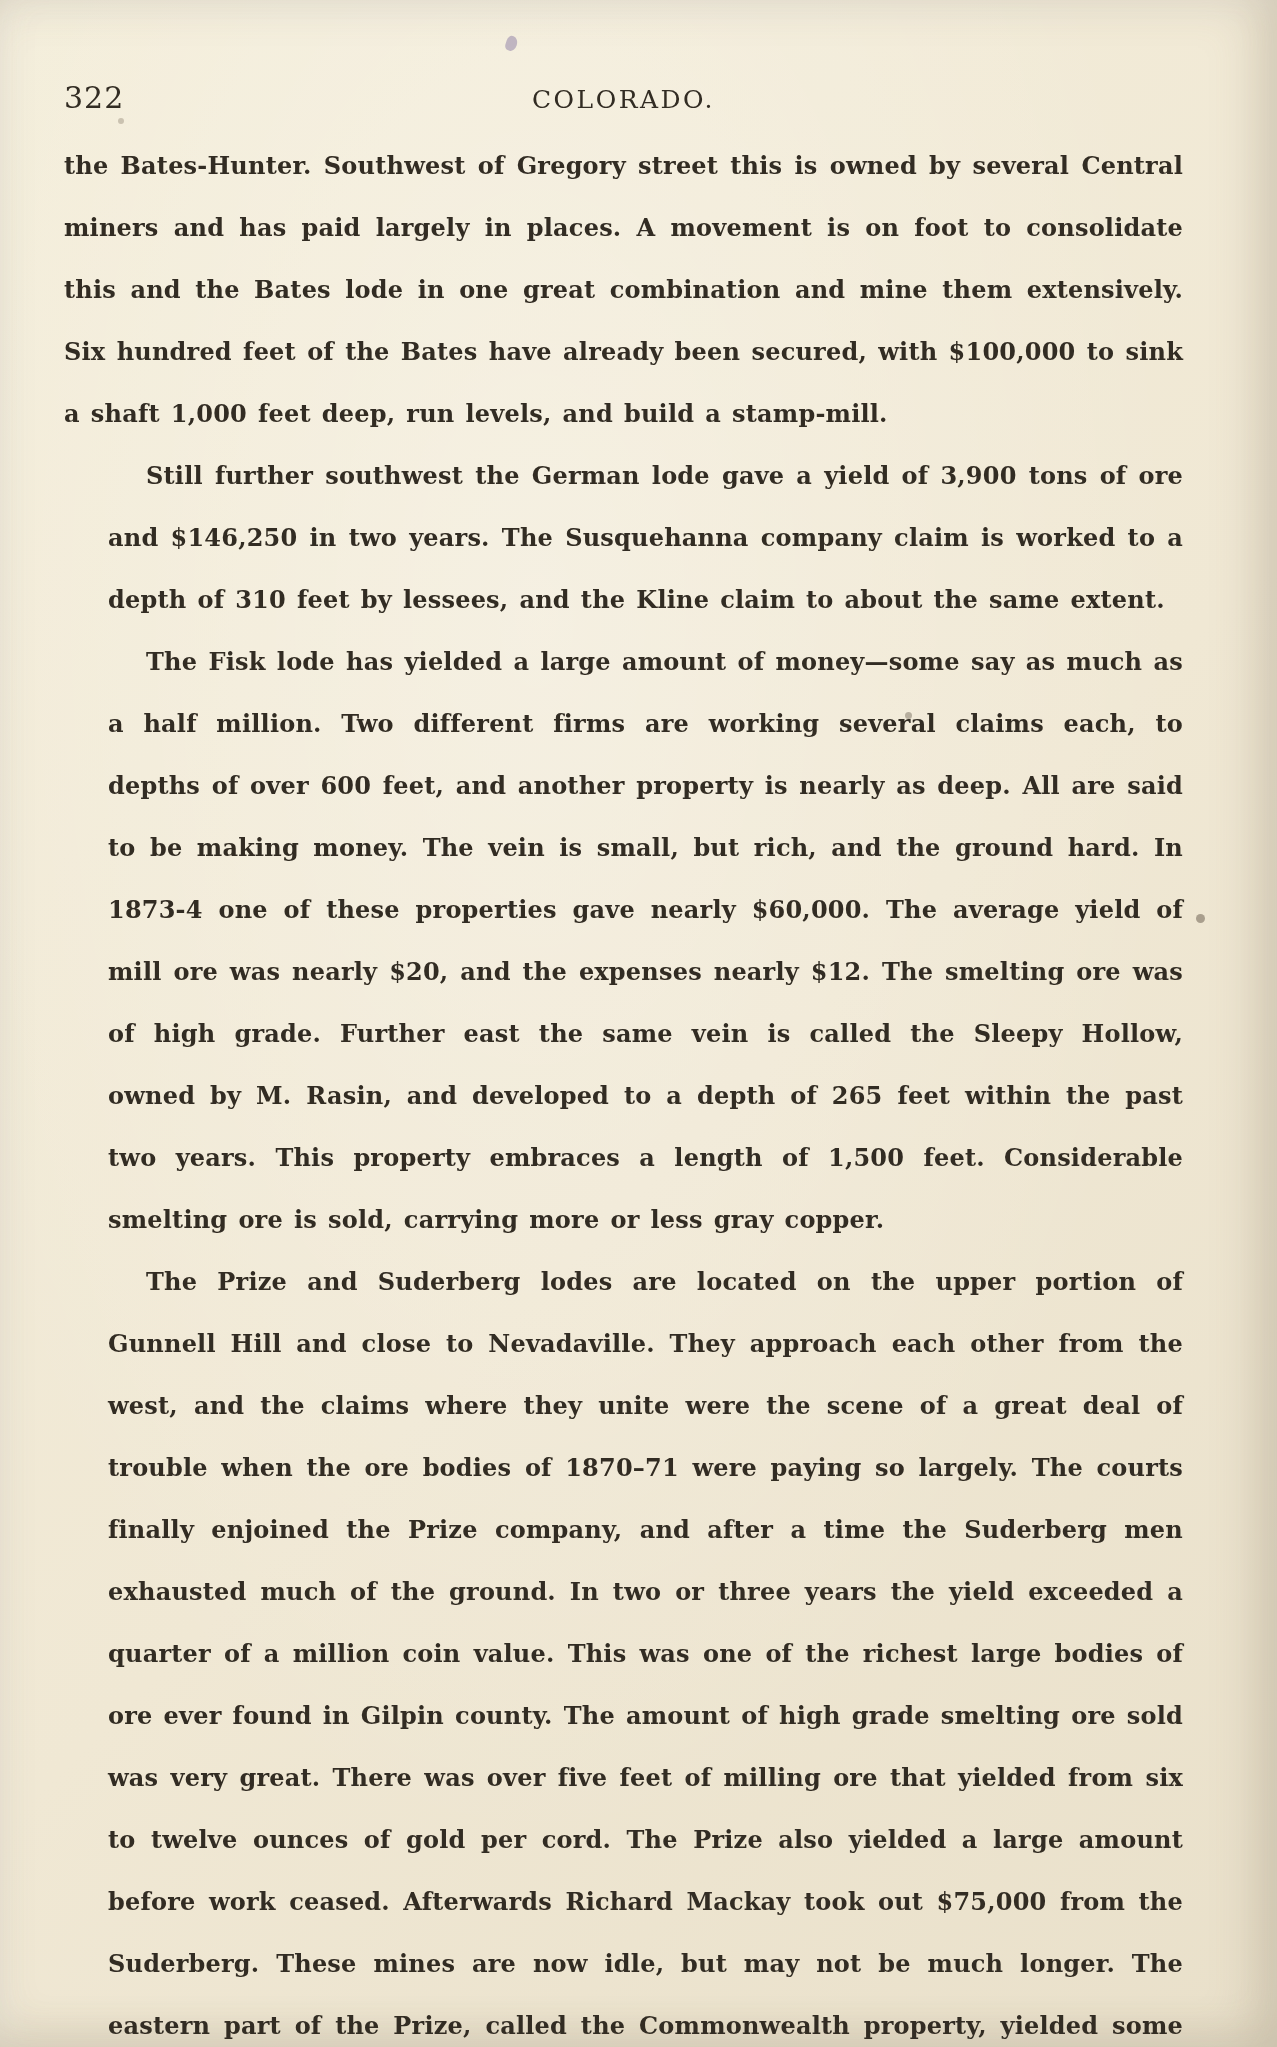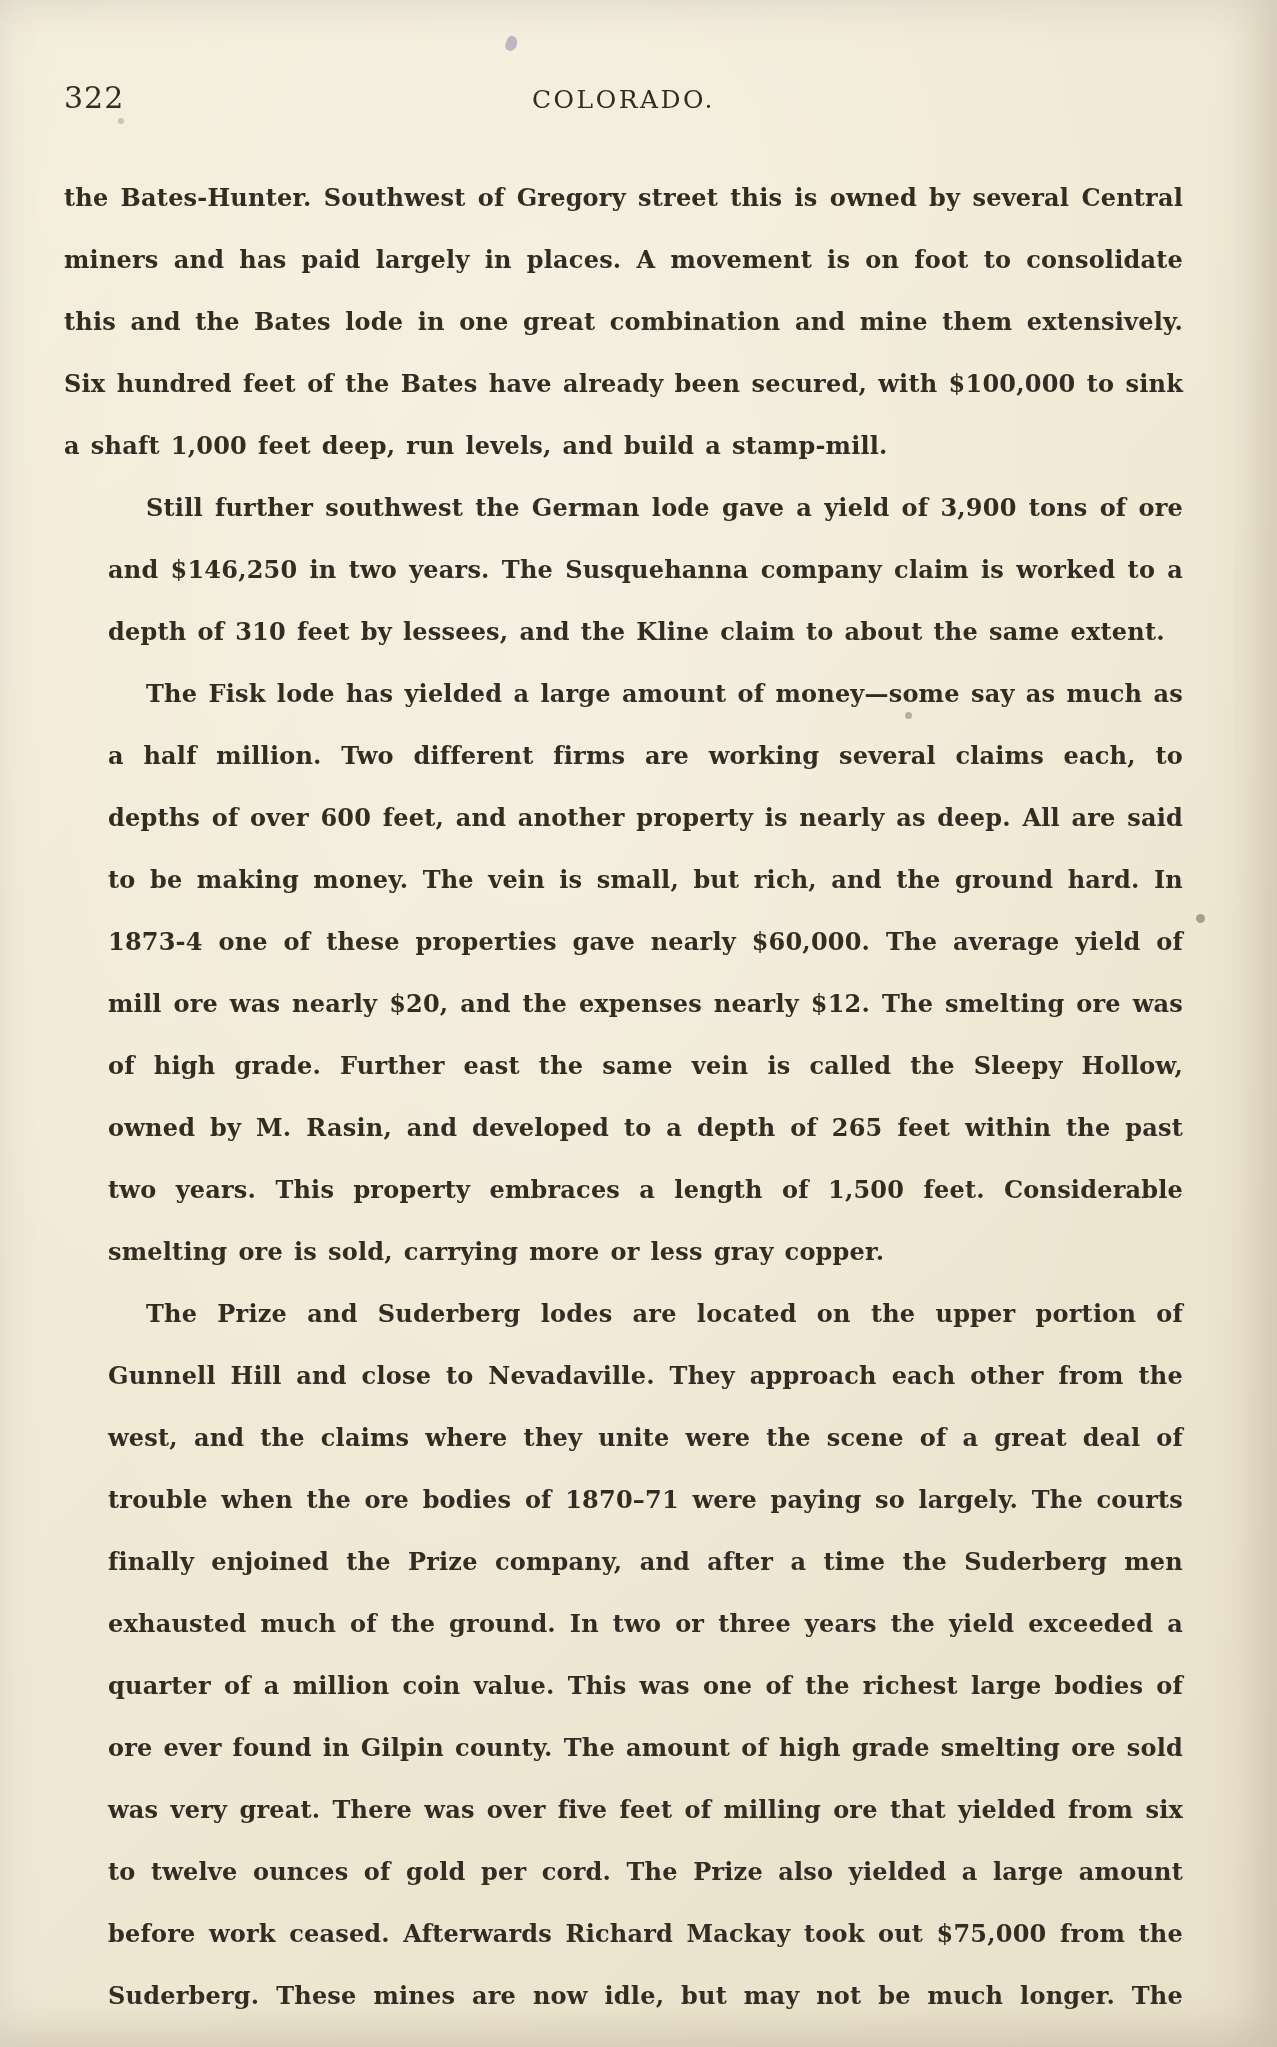--- a/index.html
+++ b/index.html
@@ -30,21 +30,21 @@
     position: absolute;
     left: 64px;
     right: 94px;
     top: 80px;
   }
 
   .page-header {
     display: grid;
     grid-template-columns: 1fr auto 1fr;
     align-items: baseline;
-    margin-bottom: 52px;
+    margin-bottom: 20px;
   }
   .page-number {
     font-size: 30px;
     letter-spacing: 1px;
     justify-self: start;
   }
   .running-title {
     font-size: 25px;
     letter-spacing: 2.5px;
     justify-self: center;

